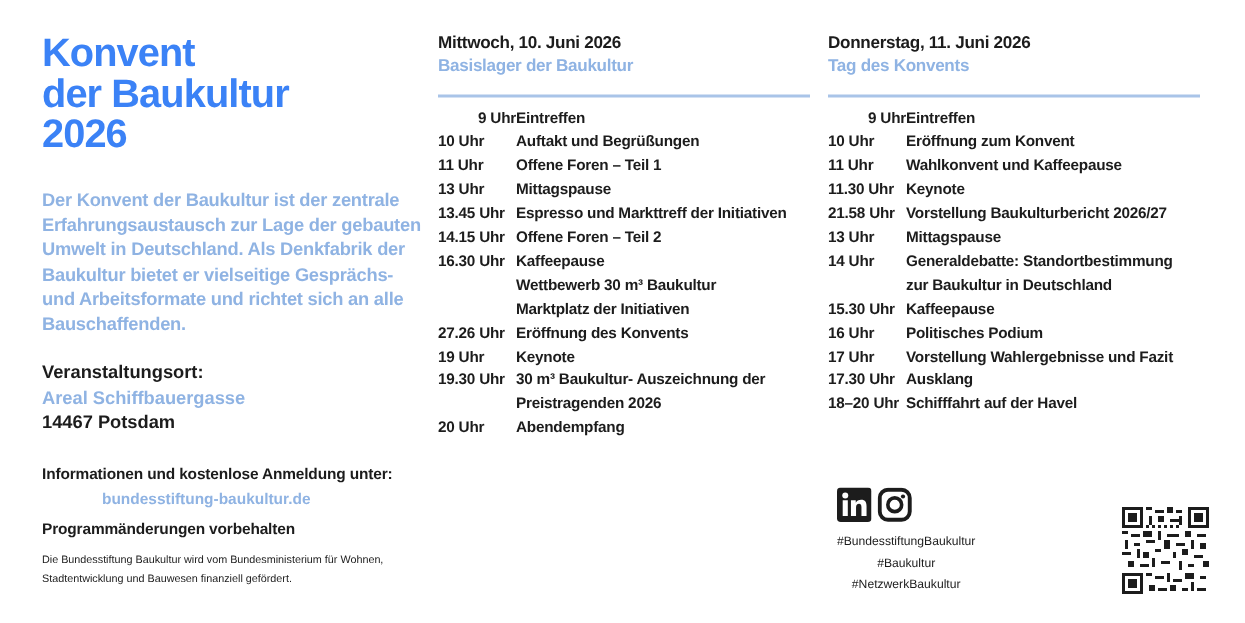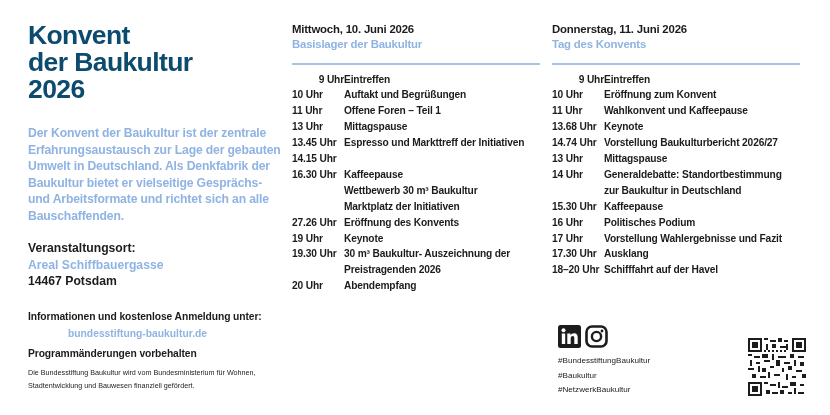--- a/index.html
+++ b/index.html
@@ -1,20 +1,20 @@
 <!DOCTYPE html>
 <html><head>
 <meta charset="utf-8">
 <style>
   * { box-sizing: border-box; margin: 0; padding: 0; }
   html, body { width: 830px; height: 415px; background: #ffffff; overflow: hidden; }
   body { font-family: "Liberation Sans", sans-serif; color: #1c1c1c; position: relative; }
 
   .left { position: absolute; left: 28px; top: 22px; width: 255px; }
-  .title { font-size: 26.5px; font-weight: bold; line-height: 27px; letter-spacing: -0.6px; color: #0c4a6e; }
+  .title { font-size: 26.5px; font-weight: bold; line-height: 27px; letter-spacing: -0.6px; color: #3b82f6; }
   .title span { display: block; }
   .intro { margin-top: 22px; font-size: 12.2px; font-weight: bold; line-height: 16.5px; color: #8fb3e3; letter-spacing: -0.15px; }
   .venue { margin-top: 16px; font-size: 12.2px; font-weight: bold; line-height: 16.5px; }
   .venue .label { color: #1c1c1c; }
   .venue .place { color: #8fb3e3; }
   .venue .city { color: #1c1c1c; }
   .info { position: absolute; left: 28px; top: 311px; width: 270px; }
   .info .heading { font-size: 10.3px; font-weight: bold; color: #1c1c1c; letter-spacing: -0.1px; }
   .info .link { margin-top: 6px; font-size: 10.3px; font-weight: bold; color: #8fb3e3; display: inline-block; text-decoration: none; padding-left: 40px; }
   .info .note { margin-top: 7px; font-size: 10.3px; font-weight: bold; color: #1c1c1c; letter-spacing: -0.1px; }
@@ -29,21 +29,21 @@
   .schedule { margin-top: 7px; }
   .row { display: flex; font-size: 10.2px; font-weight: bold; line-height: 15.9px; letter-spacing: -0.15px; }
   .row .time { width: 52px; flex: none; white-space: nowrap; }
   .row .time.indent { padding-left: 5px; text-align: right; }
   .row .event { flex: 1; }
   .row .event .line { display: block; }
 
   .social { position: absolute; left: 558px; top: 325px; }
   .icons { display: flex; gap: 4px; align-items: center; }
   .icon-box { width: 23px; height: 23px; display: inline-block; }
-  .hashtags { margin-top: 6px; }
+  .hashtags { margin-top: 6px; text-align: center; }
   .hashtag { font-size: 8.1px; line-height: 14.5px; color: #1c1c1c; }
 
   .qr { position: absolute; left: 748px; top: 338px; width: 58px; height: 58px; }
 </style>
 </head>
 <body>
 
 <div class="left">
   <h1 class="title">
     <span>Konvent</span>
@@ -98,20 +98,23 @@
         </span>
       </div>
     <div class="row">
         <span class="time">13.45 Uhr</span>
         <span class="event">
           <span class="line">Espresso und Markttreff der Initiativen</span>
         </span>
       </div>
     <div class="row">
         <span class="time">14.15 Uhr</span>
+        <span class="event">
+          <span class="line">Offene Foren – Teil 2</span>
+        </span>
       </div>
     <div class="row">
         <span class="time">16.30 Uhr</span>
         <span class="event">
           <span class="line">Kaffeepause</span>
           <span class="line">Wettbewerb 30 m³ Baukultur</span>
           <span class="line">Marktplatz der Initiativen</span>
         </span>
       </div>
     <div class="row">
@@ -159,27 +162,27 @@
           <span class="line">Eröffnung zum Konvent</span>
         </span>
       </div>
     <div class="row">
         <span class="time">11 Uhr</span>
         <span class="event">
           <span class="line">Wahlkonvent und Kaffeepause</span>
         </span>
       </div>
     <div class="row">
-        <span class="time">13.68 Uhr</span>
+        <span class="time">11.30 Uhr</span>
         <span class="event">
           <span class="line">Keynote</span>
         </span>
       </div>
     <div class="row">
-        <span class="time">14.74 Uhr</span>
+        <span class="time">21.58 Uhr</span>
         <span class="event">
           <span class="line">Vorstellung Baukulturbericht 2026/27</span>
         </span>
       </div>
     <div class="row">
         <span class="time">13 Uhr</span>
         <span class="event">
           <span class="line">Mittagspause</span>
         </span>
       </div>

